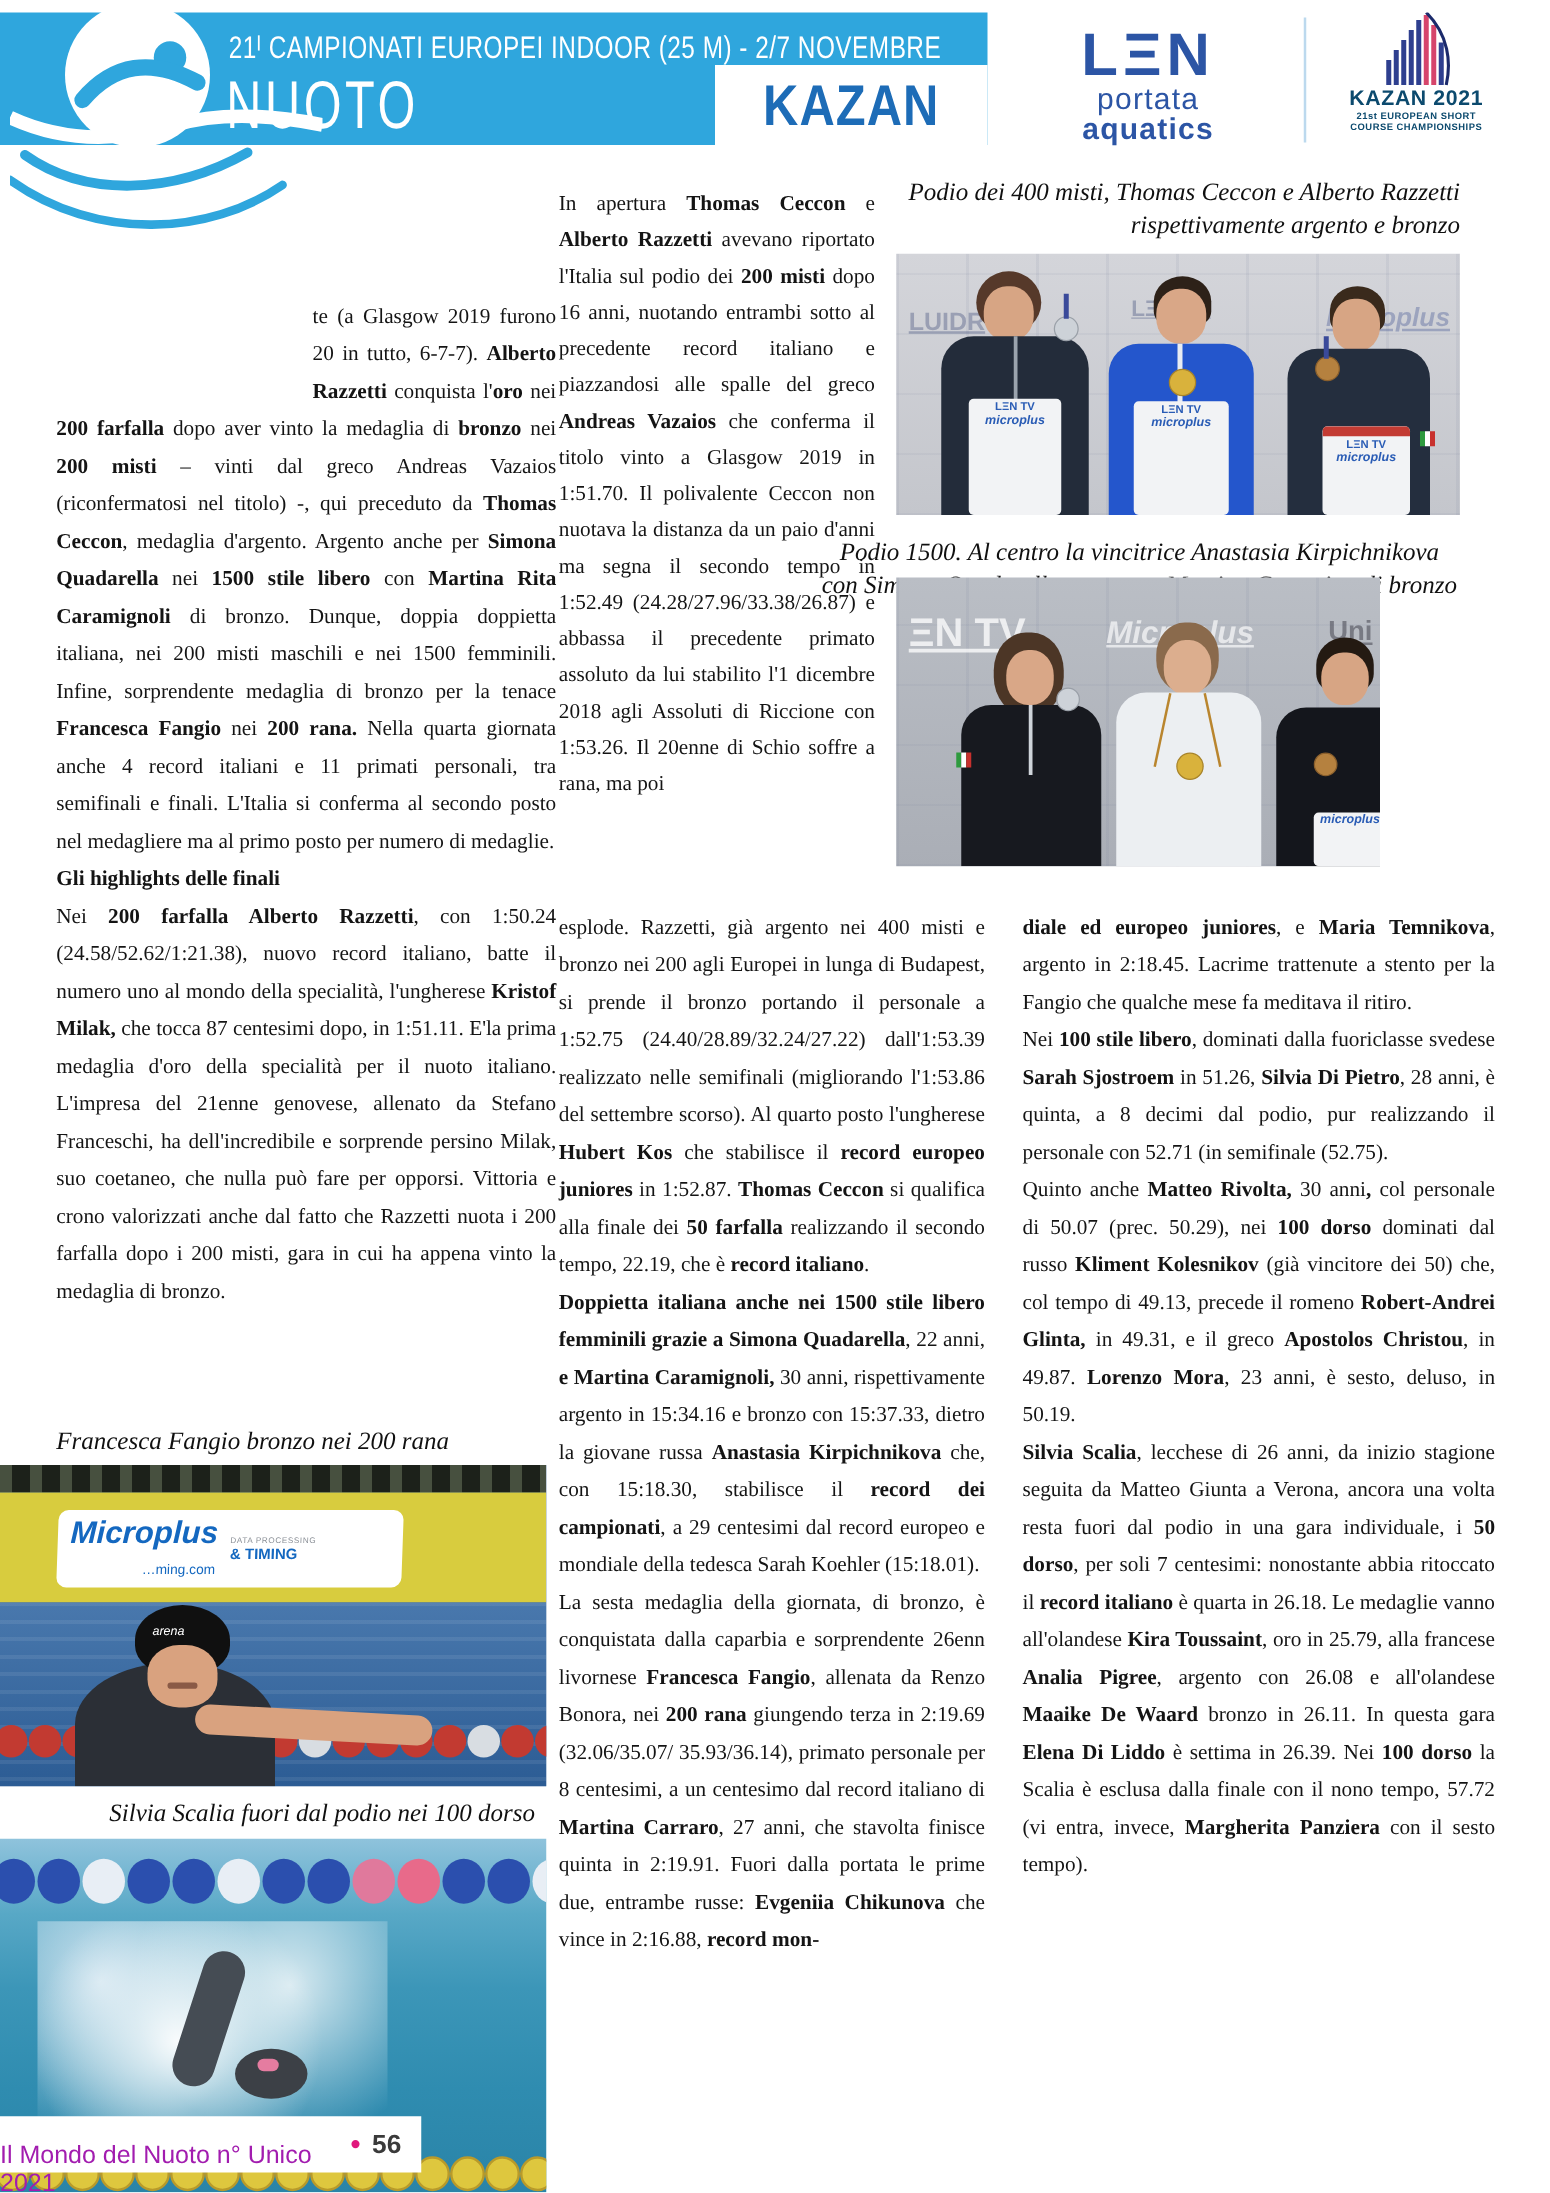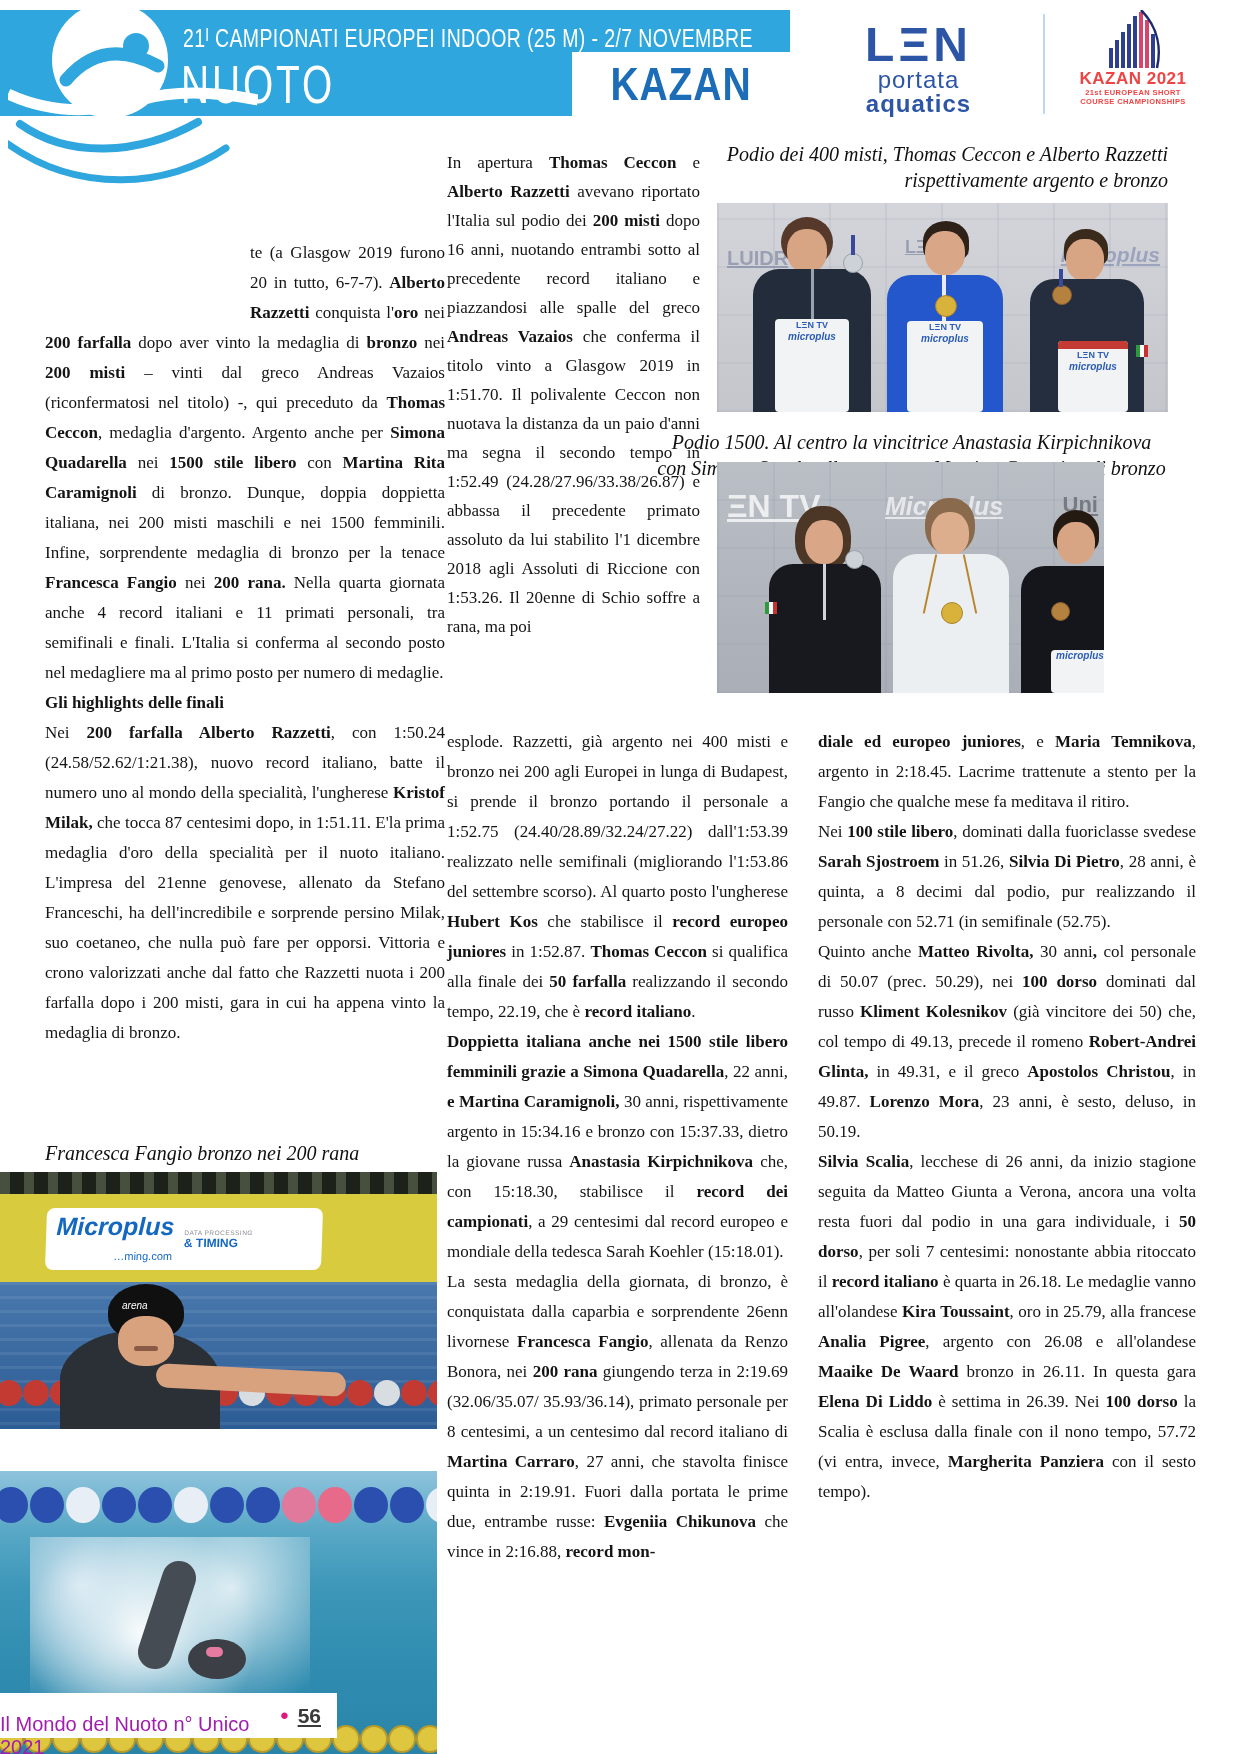--- a/index.html
+++ b/index.html
@@ -18,21 +18,21 @@
   .kazan-chip{position:absolute;left:572px;top:52px;width:218px;height:64px;background:#fff;
               display:flex;align-items:center;justify-content:center;}
   .kazan-text{color:#1D6CB7;font-family:"Liberation Sans",sans-serif;font-weight:bold;
               font-size:46px;letter-spacing:1px;transform:scaleX(.85);}
   .len-logo{position:absolute;left:806px;top:22px;width:225px;text-align:center;color:#2C55A5;
             font-family:"Liberation Sans",sans-serif;}
   .len-word{font-size:48px;font-weight:bold;letter-spacing:4px;line-height:46px;}
   .len-l1{font-size:24px;line-height:24px;letter-spacing:1px;}
   .len-l2{font-size:24px;line-height:24px;font-weight:bold;letter-spacing:1px;}
   .hdr-divider{position:absolute;left:1043px;top:14px;width:2px;height:100px;background:#bcd9ee;}
-  .k21{position:absolute;left:1058px;top:10px;width:150px;text-align:center;color:#ef4444;
+  .k21{position:absolute;left:1058px;top:10px;width:150px;text-align:center;color:#0c4a6e;
        font-family:"Liberation Sans",sans-serif;}
   .k21-title{font-size:17px;font-weight:bold;letter-spacing:.5px;line-height:18px;}
   .k21-sub{font-size:7.5px;font-weight:bold;letter-spacing:.4px;line-height:9px;}
 
   
   .body-col{position:absolute;text-align:justify;color:#141414;font-size:17px;line-height:30px;}
   .body-col p{margin:0;}
   .body-col p.subhead{text-align:left;font-weight:bold;}
   .col1{left:45px;top:238px;width:400px;line-height:30px;}
   .col2a{left:447px;top:148px;width:253px;line-height:29px;}
@@ -68,21 +68,21 @@
 
   .rope-row{position:absolute;display:flex;}
   .rope-row i{display:block;border-radius:50%;flex:none;}
 
   
   .footer-chip{position:absolute;left:0;top:1693px;width:337px;height:45px;background:#fff;z-index:9;
                display:flex;align-items:center;justify-content:flex-end;gap:9px;padding-right:16px;box-sizing:border-box;
                font-family:"Liberation Sans",sans-serif;}
   .footer-mag{color:#a21caf;font-size:20px;margin-top:40px;}
   .footer-dot{color:#e0187d;font-size:24px;line-height:10px;}
-  .footer-page{color:#3a3a3a;font-size:21px;font-weight:bold;text-decoration:underline;}
+  .footer-page{color:#3a3a3a;font-size:21px;font-weight:bold;}
 </style>
 </head>
 <body>
 
 <div class="page">
 
   <div class="band"></div>
 
   <svg class="abs" style="left:8px;top:8px;" width="250" height="235" viewBox="0 0 250 235">
     <circle cx="102" cy="52" r="58" fill="#ffffff"></circle>
@@ -279,20 +279,21 @@
     <div class="abs" style="left:60px;top:112px;width:300px;height:145px;z-index:3;">
       <div class="abs" style="left:0;top:46px;width:160px;height:99px;background:#2b2f36;border-radius:60% 60% 0 0;"></div>
       <div class="abs" style="left:48px;top:0;width:76px;height:56px;background:#101010;border-radius:50% 50% 42% 42%;"></div>
       <div class="abs" style="left:62px;top:16px;color:#fff;font-family:'Liberation Sans',sans-serif;font-style:italic;font-size:10px;">arena</div>
       <div class="abs" style="left:58px;top:32px;width:56px;height:50px;background:#d9a27f;border-radius:45%;"></div>
       <div class="abs" style="left:74px;top:62px;width:24px;height:5px;background:#8a5a46;border-radius:3px;"></div>
       <div class="abs" style="left:96px;top:84px;width:190px;height:24px;background:#d9a27f;border-radius:14px;transform:rotate(3deg);"></div>
     </div>
   </div>
 
+  <div class="caption cap4">Silvia Scalia fuori dal podio nei 100 dorso</div>
 
   <div class="photo photoB">
     <div class="rope-row" style="left:-6px;top:16px;gap:2px;">
       <i style="width:34px;height:36px;background:#2b4fae;"></i>
         <i style="width:34px;height:36px;background:#2b4fae;"></i>
       <i style="width:34px;height:36px;background:#e8eef5;"></i>
         <i style="width:34px;height:36px;background:#2b4fae;"></i>
       <i style="width:34px;height:36px;background:#2b4fae;"></i>
         <i style="width:34px;height:36px;background:#e8eef5;"></i>
       <i style="width:34px;height:36px;background:#2b4fae;"></i>

